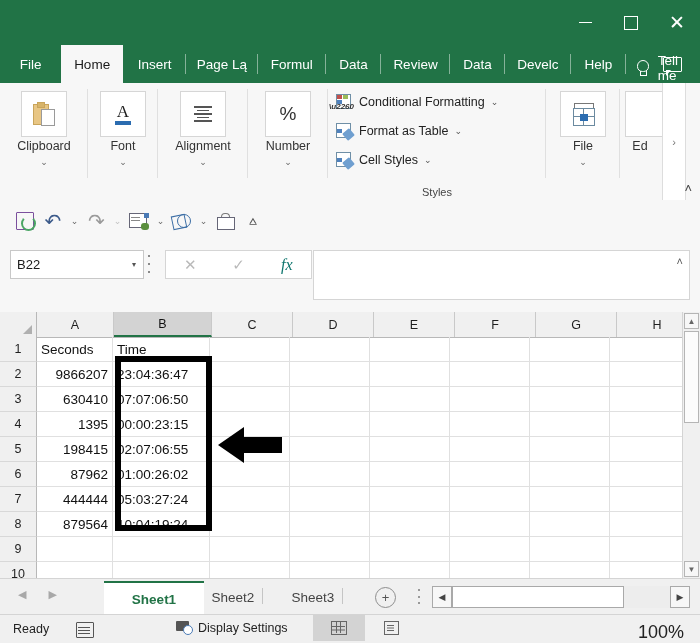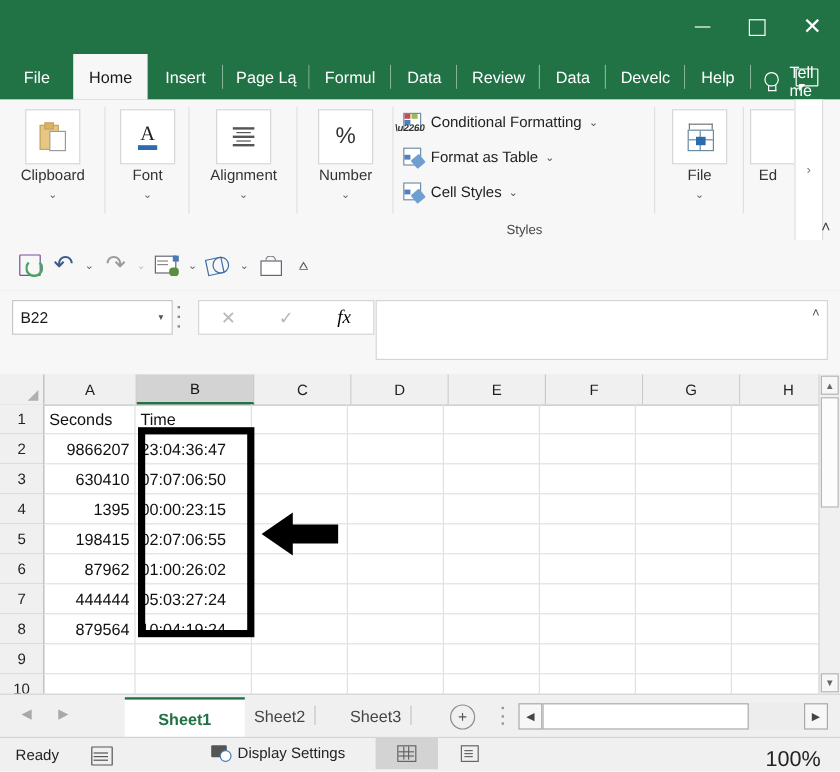--- a/index.html
+++ b/index.html
@@ -172,21 +172,21 @@
   .vdots{
     position:absolute;left:147px;top:13px;width:4px;height:18px;
     display:flex;flex-direction:column;justify-content:space-between;align-items:center;
   }
   .vdots i{width:2px;height:2px;background:#8a8a8a;display:block;}
   .fbtns{
     position:absolute;left:165px;top:8px;width:145px;height:27px;
     background:#fff;border:1px solid #d5d5d5;display:flex;align-items:center;
   }
   .fbtn{flex:1;text-align:center;font-size:15px;color:#b9b9b9;}
-  .fbtn.fx{font-family:"Liberation Serif",serif;font-style:italic;color:#000000;font-size:16px;}
+  .fbtn.fx{font-family:"Liberation Serif",serif;font-style:italic;color:#0f766e;font-size:16px;}
   .finput{
     position:absolute;left:313px;top:8px;right:10px;height:48px;
     background:#fff;border:1px solid #d5d5d5;
   }
   .finput .fcol{position:absolute;right:6px;top:4px;font-size:11px;color:#555;}
 
   
   .gridwrap{position:absolute;left:0;top:312px;width:700px;height:266px;background:#fff;}
   .colhdr{position:absolute;left:0;top:0;height:25px;width:683px;display:flex;
           background:#f0f0f0;border-bottom:1px solid #b8b8b8;}

